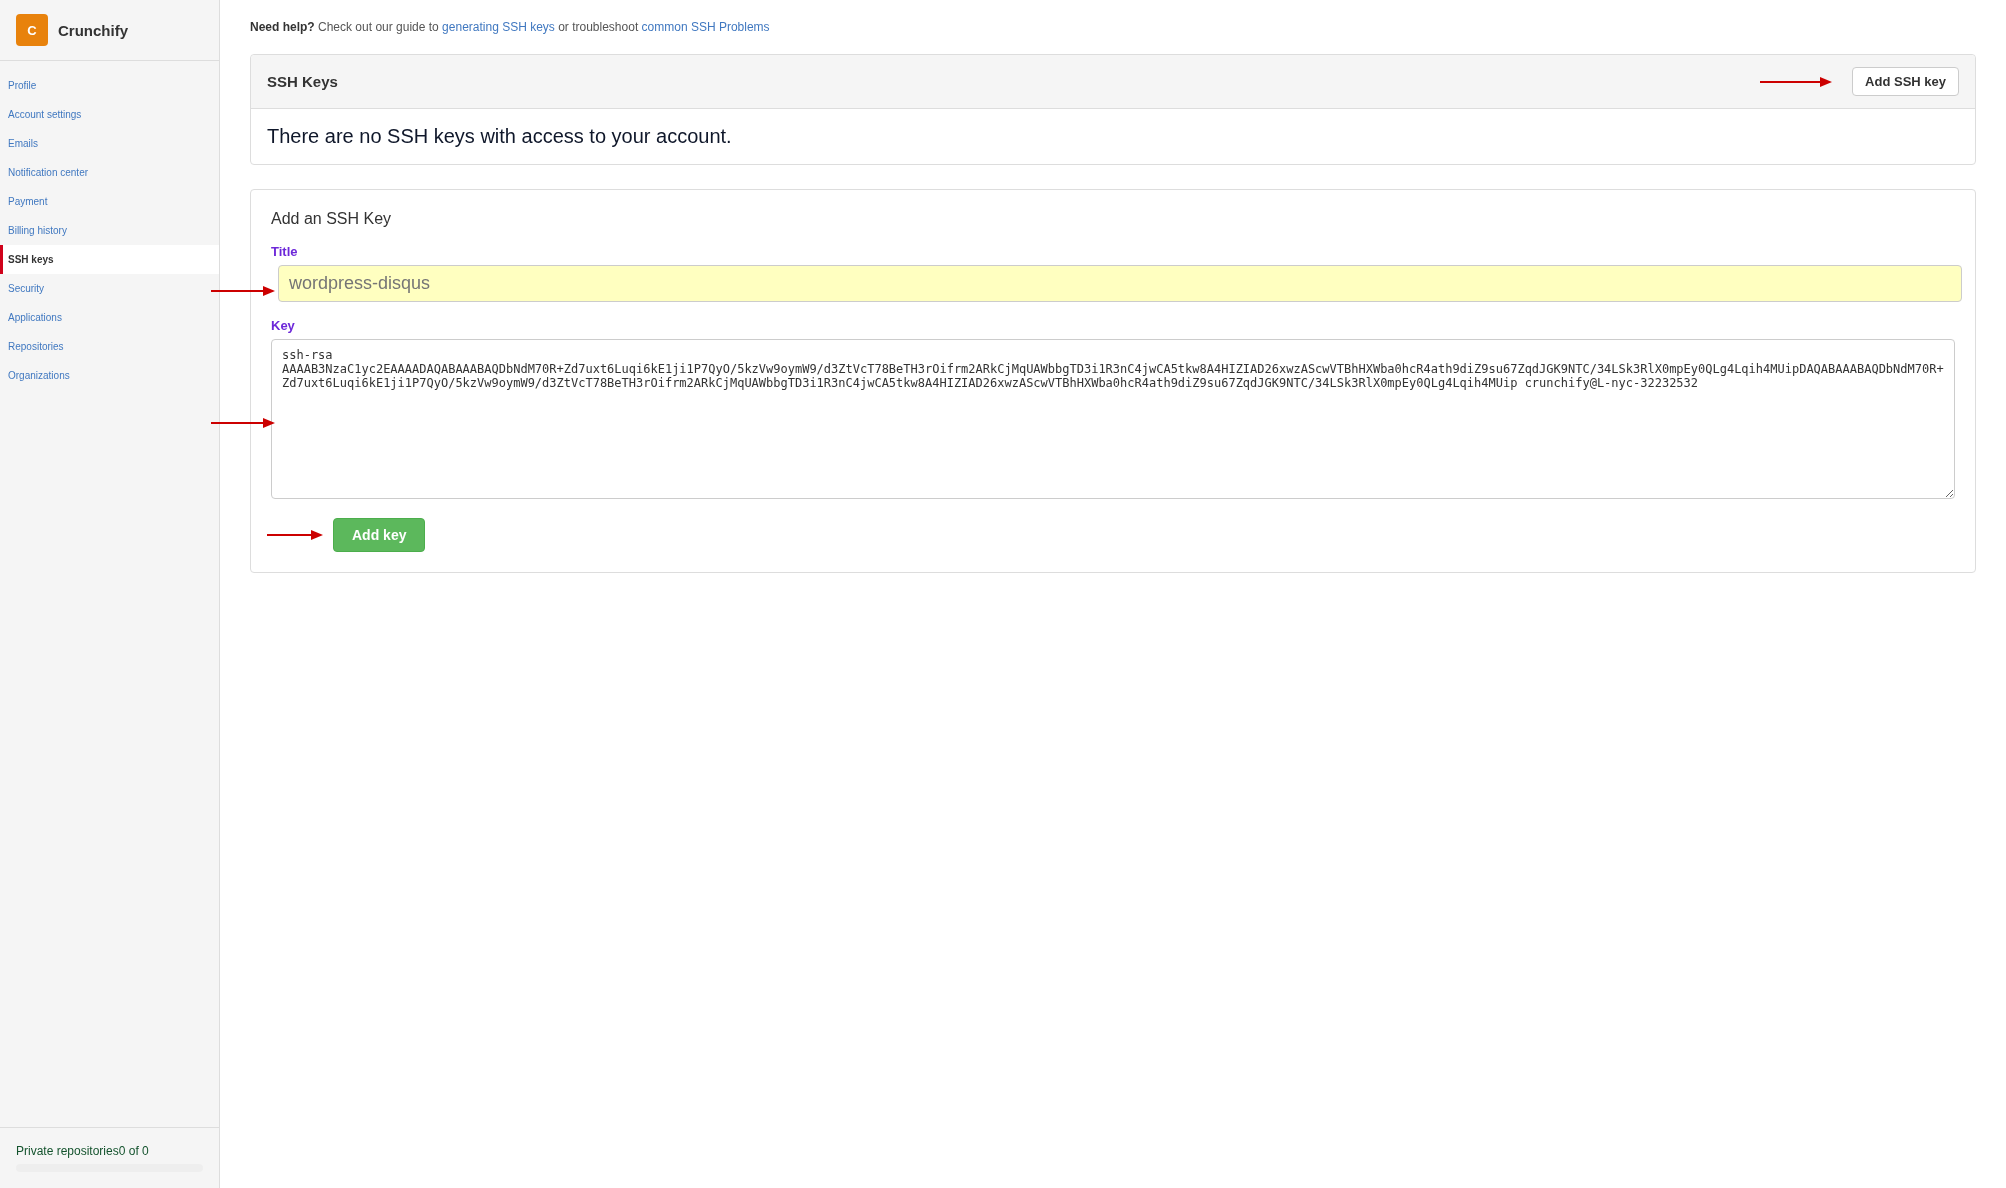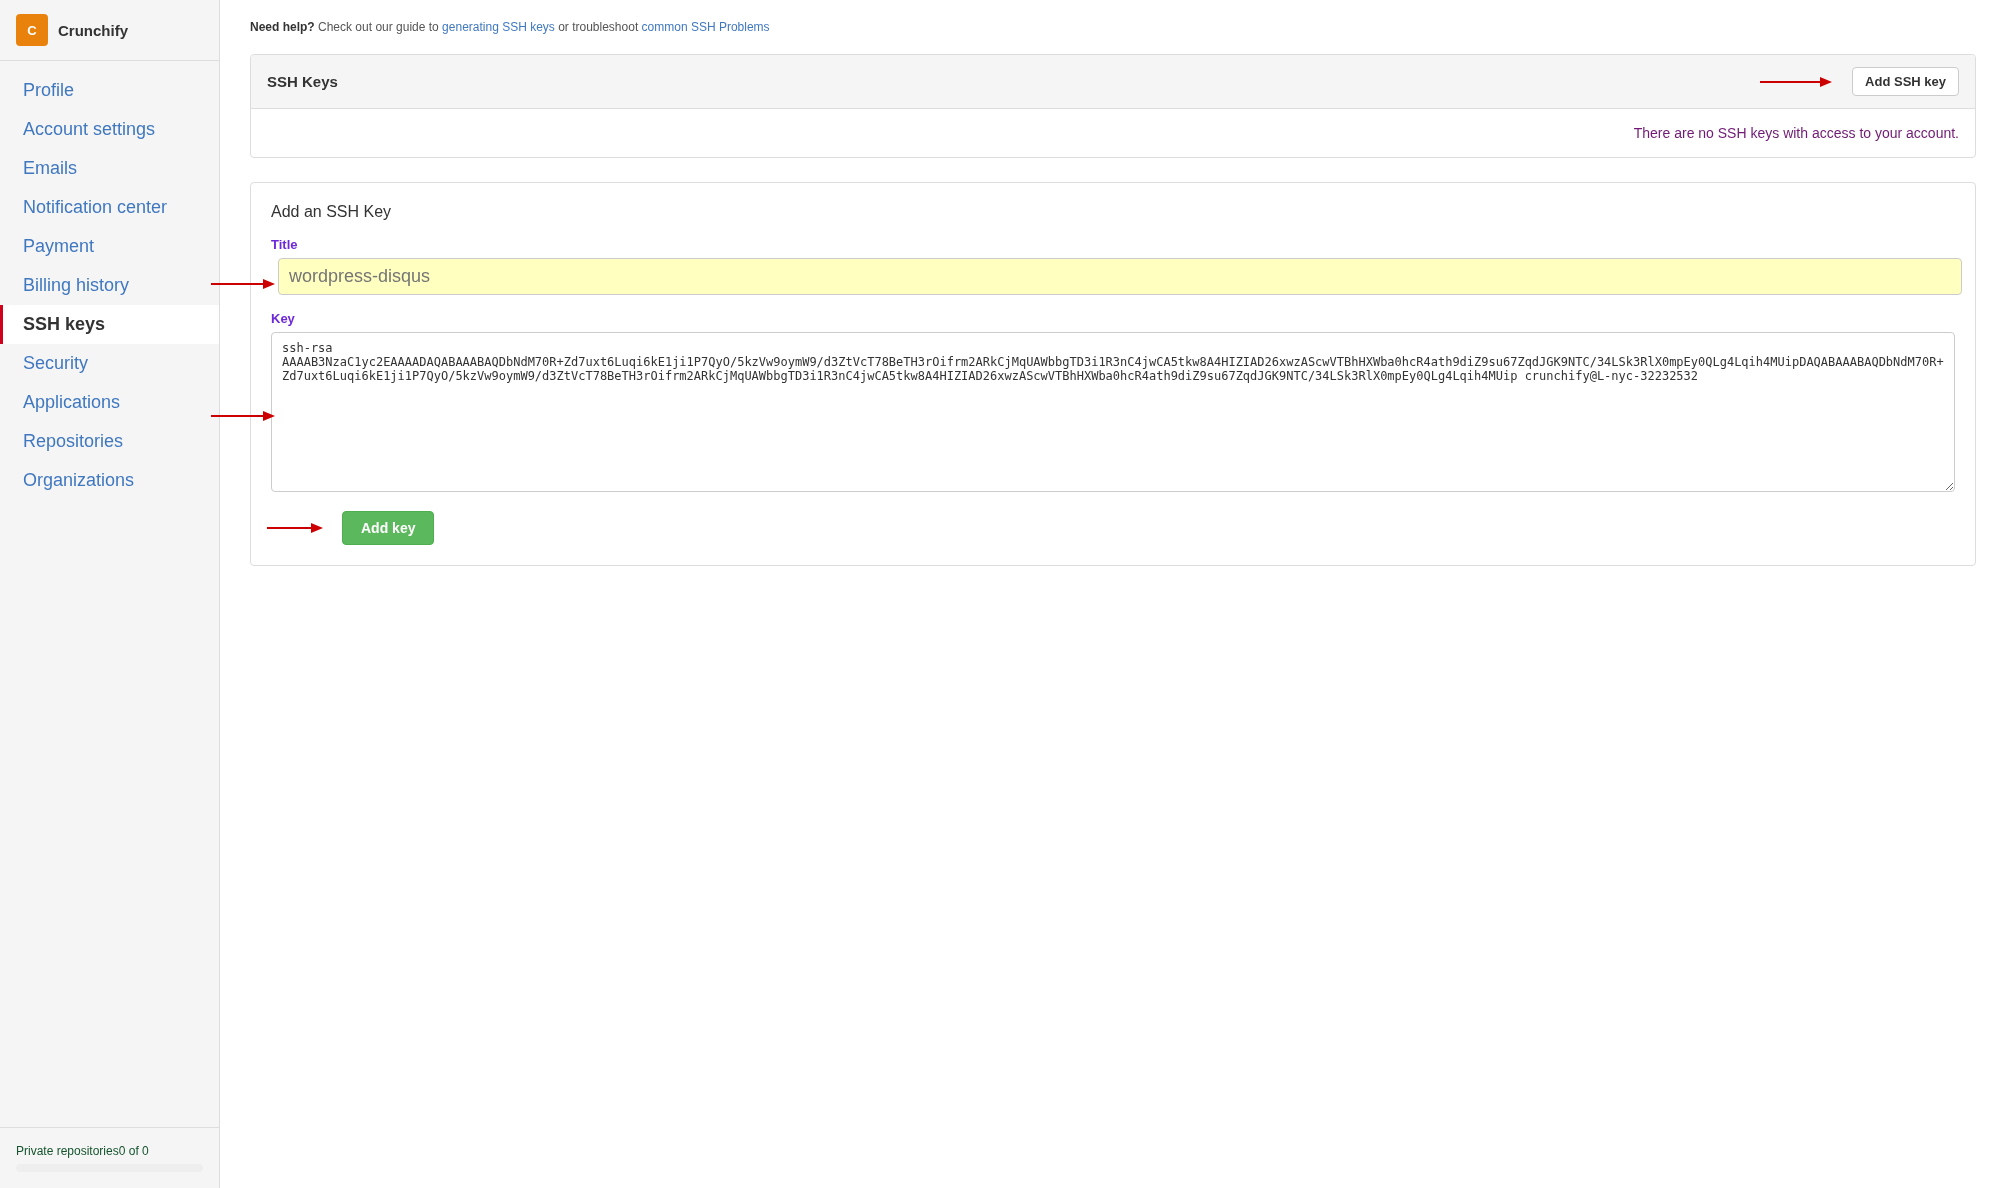--- a/index.html
+++ b/index.html
@@ -47,24 +47,24 @@
       font-weight: bold;
       font-size: 15px;
       color: #333;
     }
     .sidebar-nav {
       padding: 10px 0;
       flex: 1;
     }
     .sidebar-item {
       display: block;
-      padding: 9px 20px;
+      padding: 9px 5px;
       color: #4078c0;
       text-decoration: none;
-      font-size: 18px;
+      font-size: 10px;
       cursor: pointer;
       border-left: 3px solid transparent;
     }
     .sidebar-item.active {
       color: #333;
       font-weight: bold;
       border-left: 3px solid #d0021b;
       background: #fff;
     }
     .sidebar-footer {
@@ -132,23 +132,22 @@
       background: #fff;
       border: 1px solid #ccc;
       border-radius: 4px;
       font-size: 13px;
       color: #333;
       cursor: pointer;
       font-weight: bold;
     }
     .panel-body {
       padding: 16px;
-      color: #701a75;
-      font-size: 14px;
-      text-align: right;
+      color: #0f172a;
+      font-size: 20px;
     }
     
     .form-panel {
       border: 1px solid #ddd;
       border-radius: 4px;
       background: #fff;
       padding: 20px;
     }
     .form-panel-title {
       font-size: 16px;
@@ -282,21 +281,21 @@
         
         <div style="position:absolute;left:-60px;top:90px;">
           <svg width="70" height="30" style="overflow:visible;">
             <line x1="0" y1="15" x2="52" y2="15" stroke="#cc0000" stroke-width="2"></line>
             <polygon points="52,10 64,15 52,20" fill="#cc0000"></polygon>
           </svg>
         </div>
         <textarea class="form-textarea-key" spellcheck="true" style="">ssh-rsa AAAAB3NzaC1yc2EAAAADAQABAAABAQDbNdM70R+Zd7uxt6Luqi6kE1ji1P7QyO/5kzVw9oymW9/d3ZtVcT78BeTH3rOifrm2ARkCjMqUAWbbgTD3i1R3nC4jwCA5tkw8A4HIZIAD26xwzAScwVTBhHXWba0hcR4ath9diZ9su67ZqdJGK9NTC/34LSk3RlX0mpEy0QLg4Lqih4MUipDAQABAAABAQDbNdM70R+Zd7uxt6Luqi6kE1ji1P7QyO/5kzVw9oymW9/d3ZtVcT78BeTH3rOifrm2ARkCjMqUAWbbgTD3i1R3nC4jwCA5tkw8A4HIZIAD26xwzAScwVTBhHXWba0hcR4ath9diZ9su67ZqdJGK9NTC/34LSk3RlX0mpEy0QLg4Lqih4MUip crunchify@L-nyc-32232532</textarea>
       </div>
 
-      <div style="display:flex;align-items:center;gap:15px;">
+      <div style="display:flex;align-items:center;gap:6px;">
         <svg width="60" height="24" style="overflow:visible;margin-left:-4px;">
           <line x1="0" y1="12" x2="44" y2="12" stroke="#cc0000" stroke-width="2"></line>
           <polygon points="44,7 56,12 44,17" fill="#cc0000"></polygon>
         </svg>
         <button class="btn-add-key">Add key</button>
       </div>
     </div>
   </div>
 </div>
 

